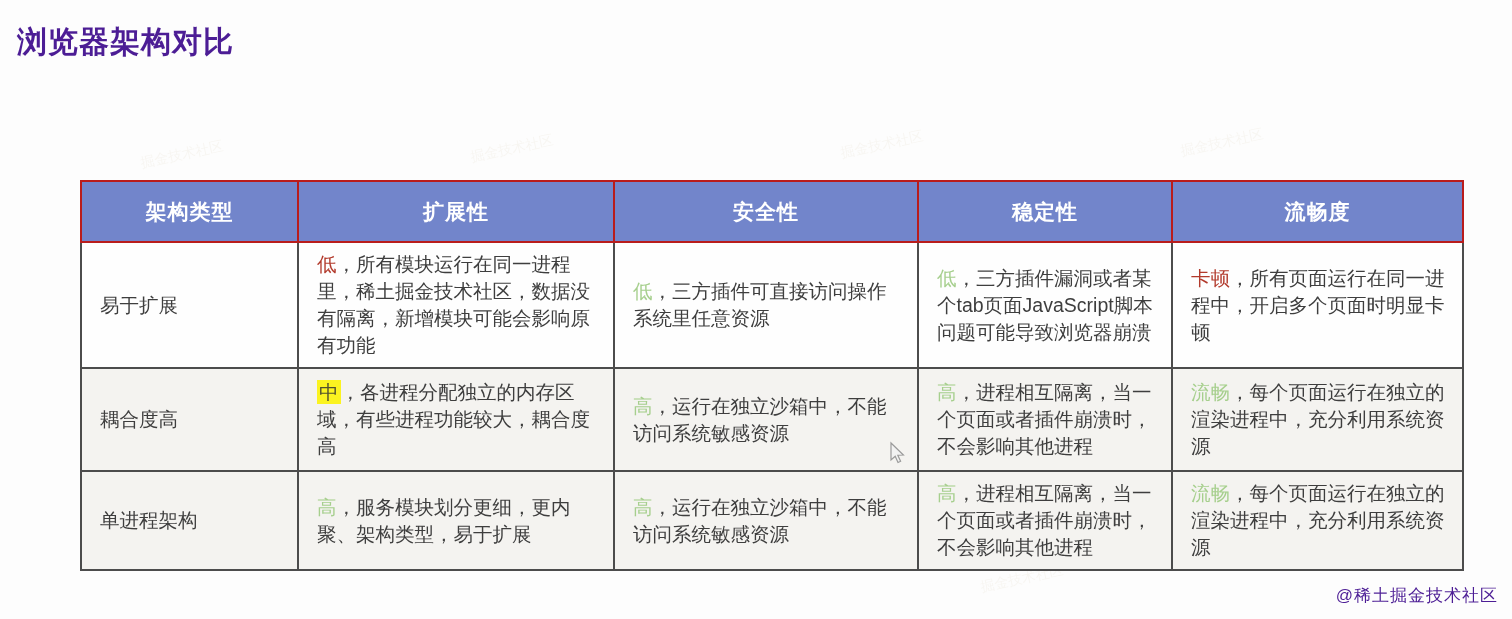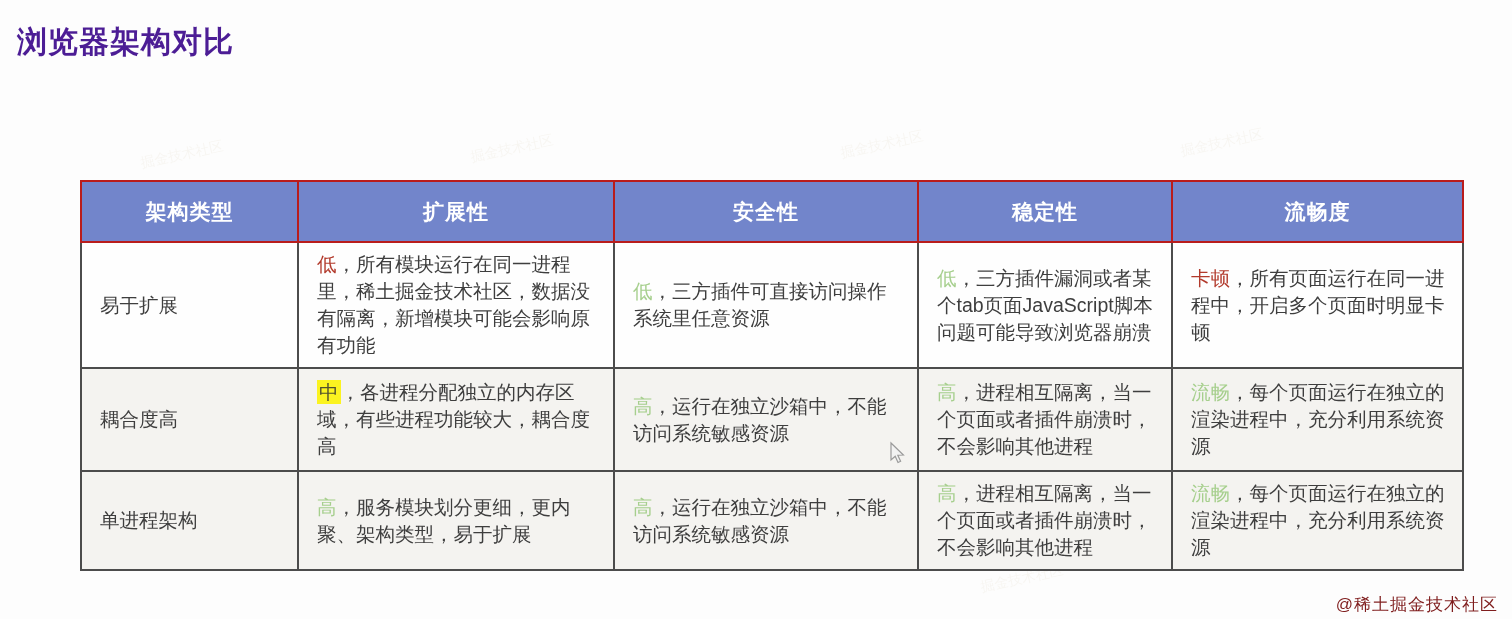--- a/index.html
+++ b/index.html
@@ -48,23 +48,23 @@
   .compare-table tr.row-0 td { height: 81px; background: #fefefe; }
   .compare-table tr.row-1 td { height: 103px; background: #f4f3f0; }
   .compare-table tr.row-2 td { height: 95px; background: #f4f3f0; }
   .type-cell { font-size: 20px; color: #3a3a3a; }
   .kw { font-size: 19.5px; }
   .kw[data-style="red"]   { color: #b23a2c; }
   .kw[data-style="green"] { color: #a6cf8d; }
   .kw[data-style="highlight"] { background: #fbf320; color: #50502f; padding: 1px 2px; }
   .watermark {
     position: absolute;
-    right: 14px; bottom: 3px;
+    right: 14px; bottom: 12px;
     font-size: 17px;
-    color: #7f1d1d;
+    color: #4c1d95;
     letter-spacing: 1px;
   }
   .faint-wm {
     position: absolute;
     font-size: 14px;
     color: #c9b894;
     opacity: 0.10;
     transform: rotate(-12deg);
     white-space: nowrap;
     pointer-events: none;

